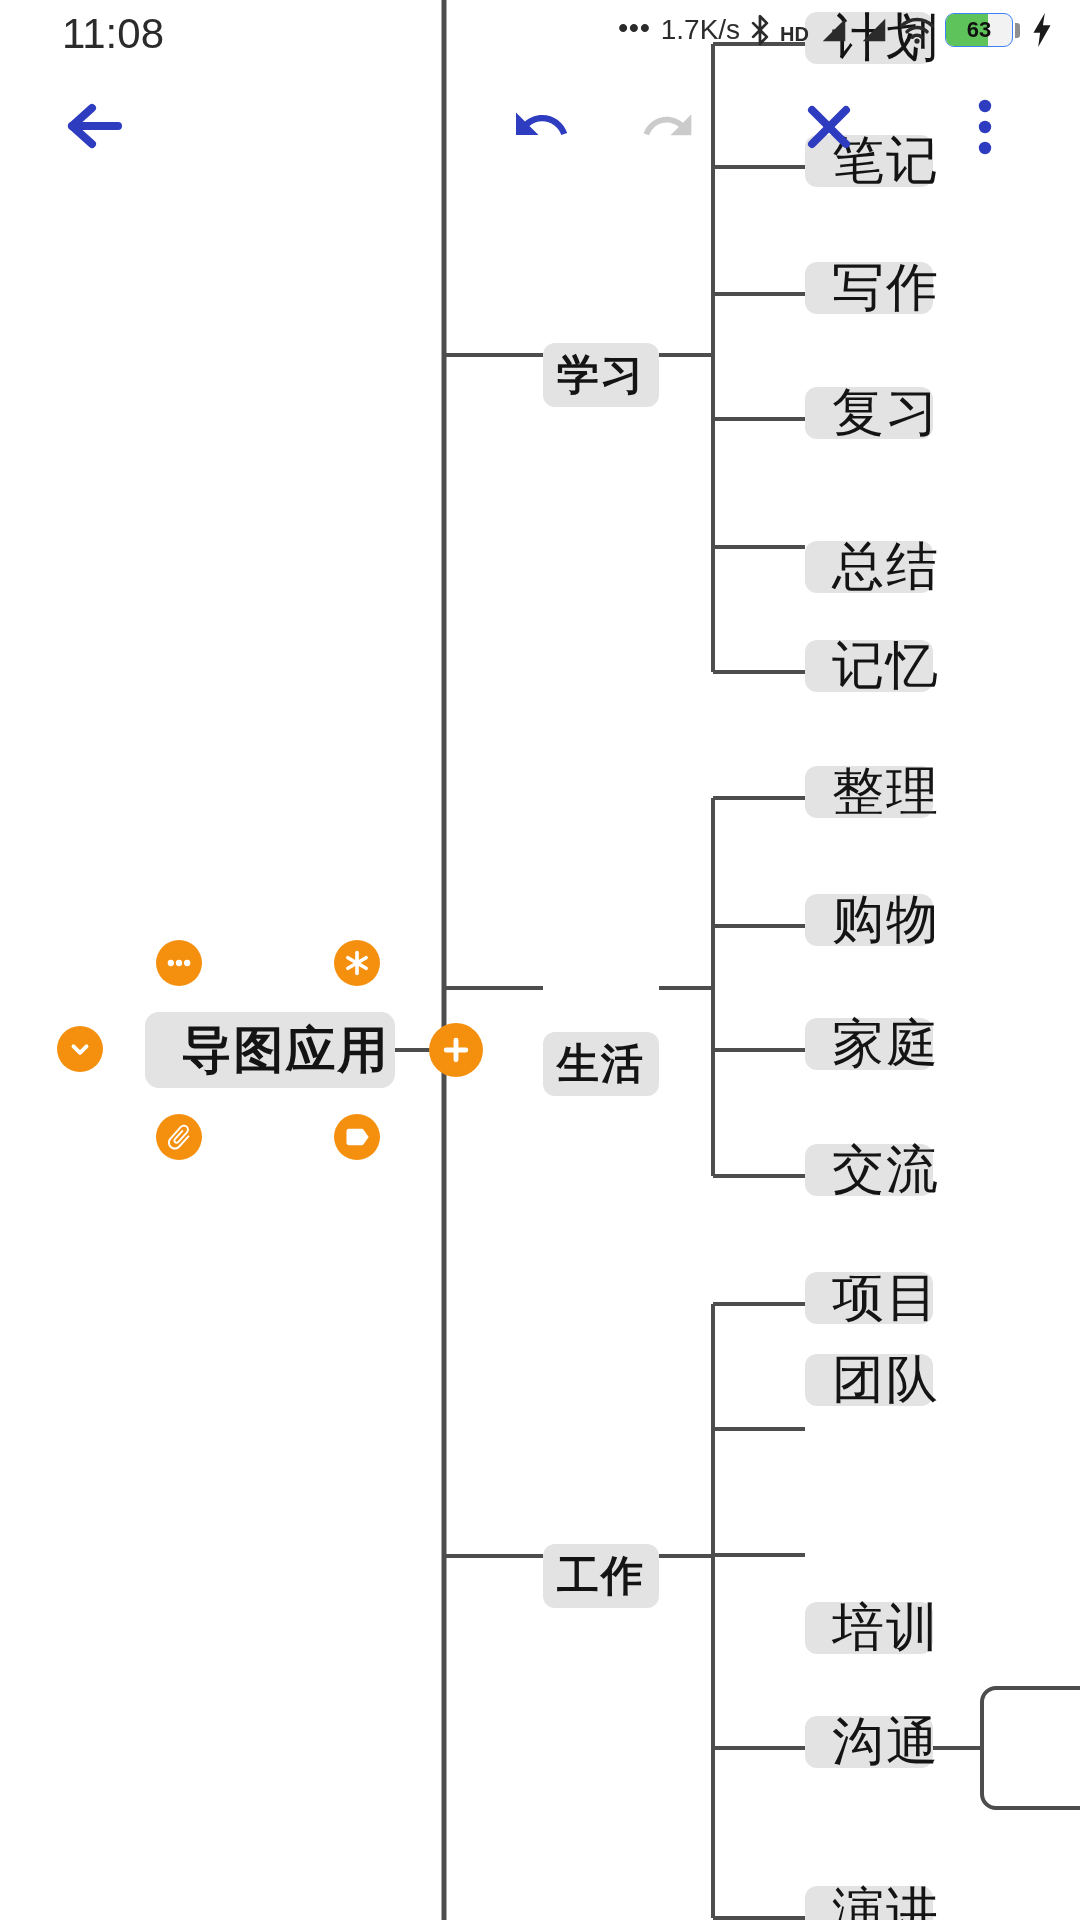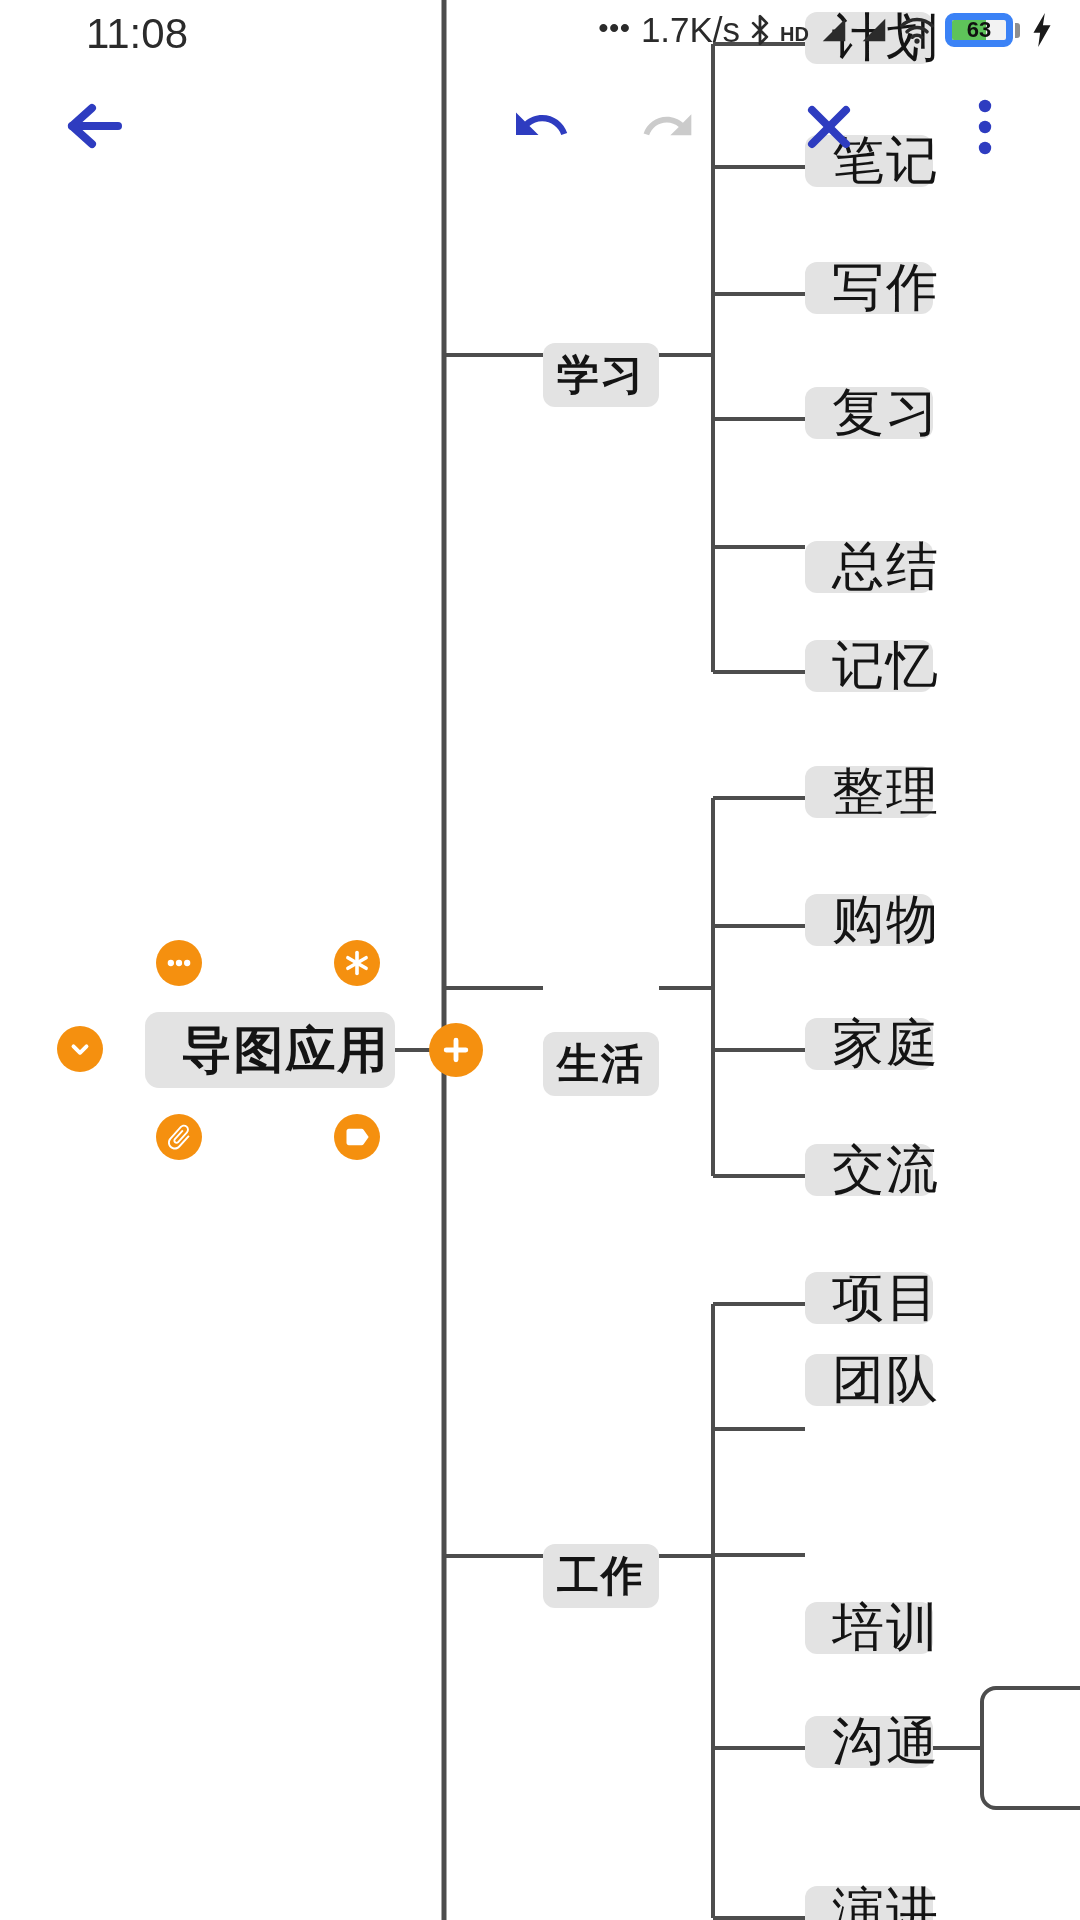--- a/index.html
+++ b/index.html
@@ -38,31 +38,31 @@
     position:absolute; z-index:4; background:none; border:none; padding:0;
     display:flex; align-items:center; justify-content:center; cursor:pointer;
   }
   .btn-back  { left:62px;  top:98px;  width:62px; height:56px; }
   .btn-undo  { left:510px; top:94px;  width:62px; height:62px; }
   .btn-redo  { left:638px; top:96px;  width:60px; height:60px; }
   .btn-close { left:799px; top:98px;  width:60px; height:58px; }
   .btn-menu  { left:974px; top:96px;  width:22px; height:62px; }
   
   .statusbar { position:absolute; left:0; top:0; right:0; height:58px; z-index:5; }
-  .sb-time { position:absolute; left:62px; top:10px; font-size:42px; font-weight:500; color:#2b2b2b;margin-left:24px; }
+  .sb-time { position:absolute; left:62px; top:10px; font-size:42px; font-weight:500; color:#2b2b2b; }
   .sb-right {
     position:absolute; right:26px; top:8px; height:44px;
     display:flex; align-items:center; gap:10px; color:#2b2b2b;
   }
   .sb-dots  { font-size:28px; letter-spacing:1px; font-weight:700; transform:translateY(-2px); }
-  .sb-speed { font-size:35px; }
+  .sb-speed { font-size:28px; }
   .sb-hd    { font-size:20px; font-weight:700; align-self:flex-start; margin-top:15px; }
   .battery  { display:flex; align-items:center; }
   .battery-body {
-    position:relative; width:68px; height:34px; border:7px solid #3b82f6; border-radius:9px;
+    position:relative; width:68px; height:34px; border:1px solid #3b82f6; border-radius:9px;
     overflow:hidden; background:#f2f2f2;
   }
   .battery-fill { position:absolute; left:0; top:0; bottom:0; width:63%; background:#5ec35a; }
   .battery-num {
     position:absolute; inset:0; display:flex; align-items:center; justify-content:center;
     font-size:22px; font-weight:700; color:#111;
   }
   .battery-cap { width:5px; height:15px; background:#8f8f8f; border-radius:0 3px 3px 0; margin-left:2px; }
 </style>
 </head>

